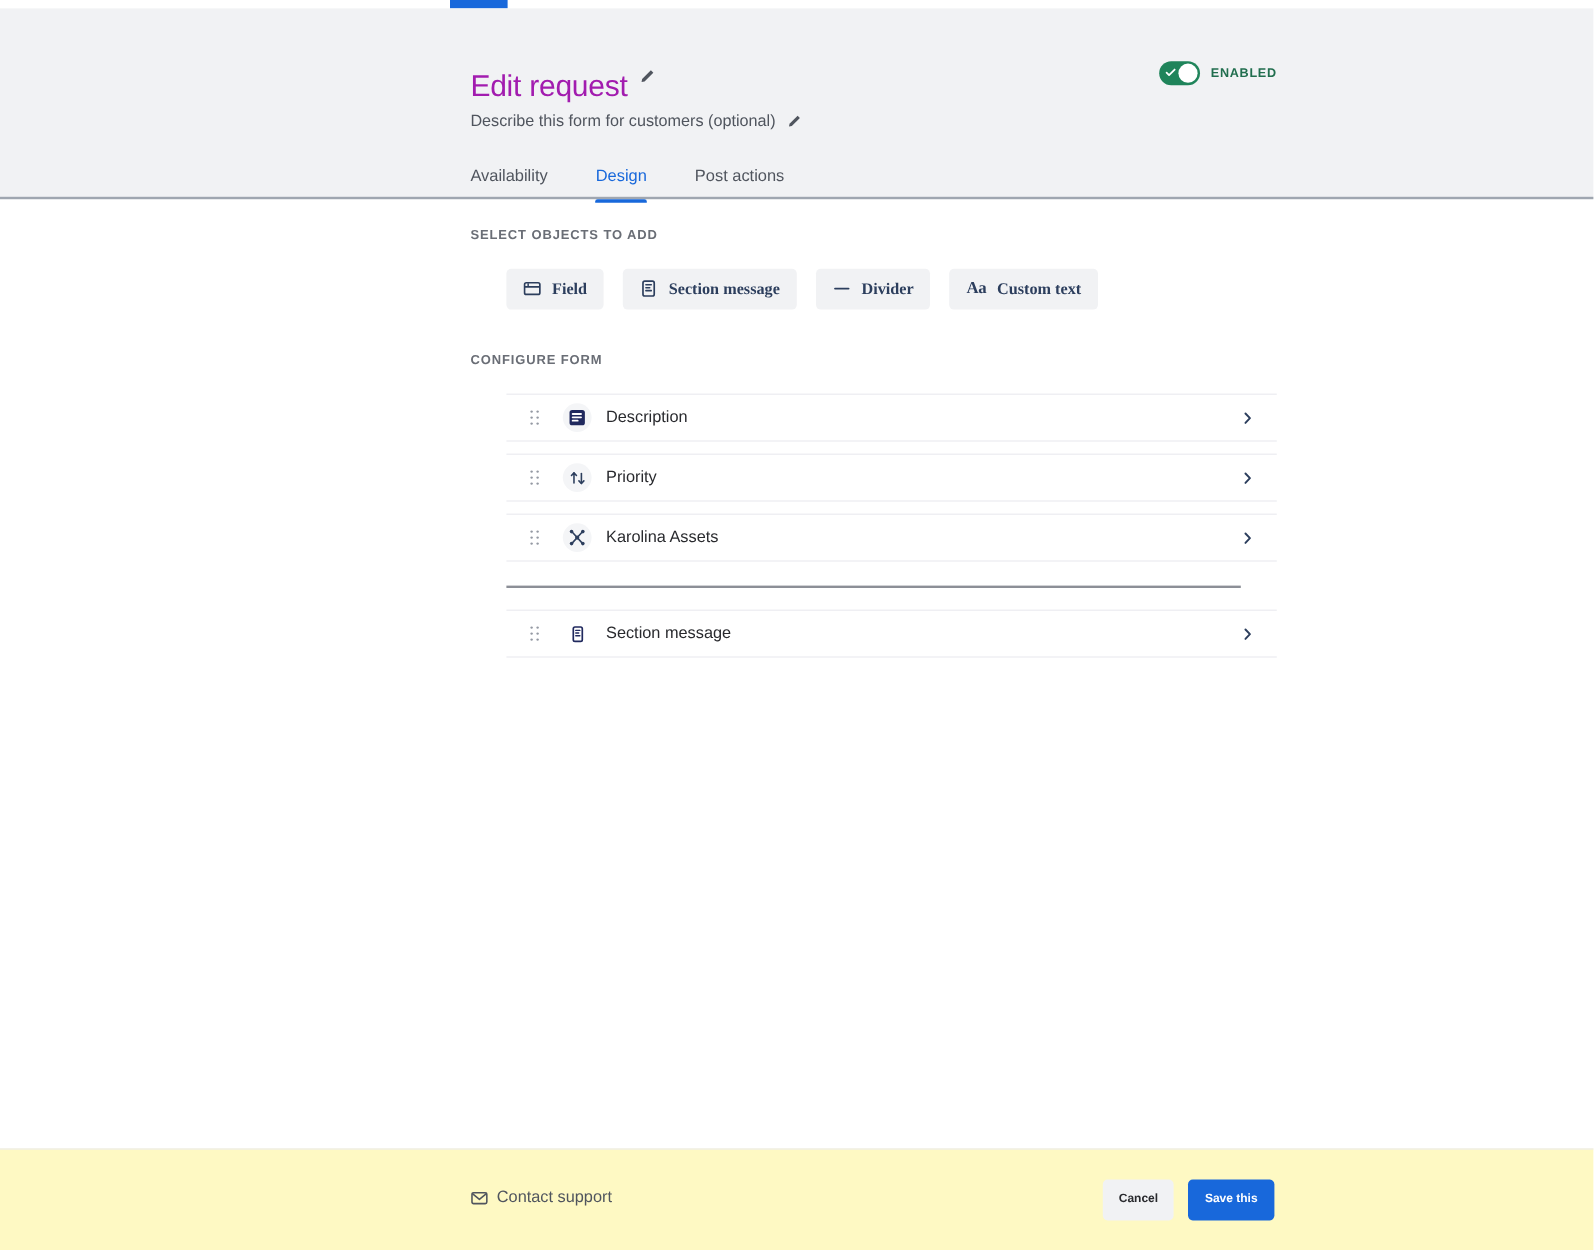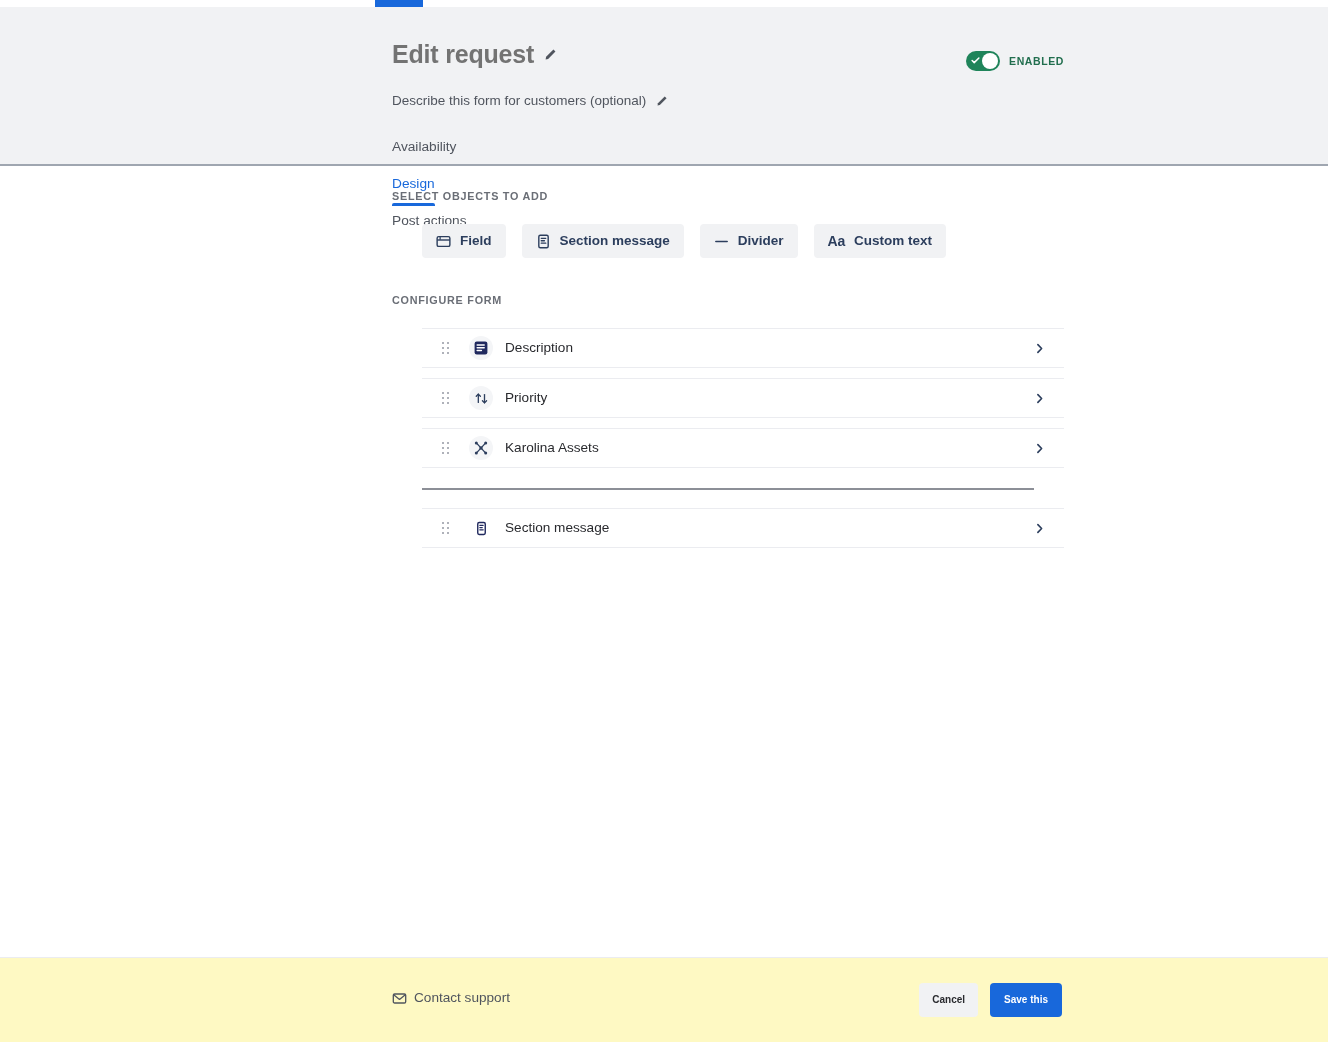--- a/index.html
+++ b/index.html
@@ -20,30 +20,31 @@
   
   .page-header {
     position: absolute; left: 0; top: 7px; width: 1328px; height: 159px;
     background: #F1F2F4;
     border-bottom: 2px solid #9fa6b0;
   }
   .header-inner { position: absolute; left: 392px; top: 0; width: 672px; height: 100%; }
 
   .title-row { position: absolute; left: 0; top: 32px; display: flex; align-items: center; gap: 10px; }
   .page-title {
-    font-size: 25px; font-weight: 700; color: #737373; letter-spacing: -0.2px;
+    font-size: 25px; font-weight: 400; color: #a21caf; letter-spacing: -0.2px;
     line-height: 30px;
+    margin-top: 18px;
   }
   .pencil-icon { display: inline-flex; align-items: center; color: #50555e; }
   .pencil-icon svg { display: block; }
 
   .desc-row { position: absolute; left: 0; top: 85px; display: flex; align-items: center; gap: 10px; }
   .desc-text { font-size: 13.5px; color: #50555e; line-height: 18px; }
 
-  .tabs { position: absolute; left: 0; top: 131px; display: flex; gap: 8px; align-items: flex-start; flex-direction: column; }
+  .tabs { position: absolute; left: 0; top: 131px; display: flex; gap: 40px; align-items: flex-start; }
   .tab {
     font-size: 13.7px; color: #50555e; padding-bottom: 11px; position: relative;
     cursor: pointer; line-height: 18px;
   }
   .tab.active { color: #1868DB; font-weight: 500; }
   .tab.active::after {
     content: ""; position: absolute; left: 0; right: 0; bottom: -2px; height: 3px;
     background: #1868DB; border-radius: 2px 2px 0 0;
   }
 
@@ -68,25 +69,25 @@
   .content { position: absolute; left: 392px; top: 190px; width: 672px; }
 
   .section-label {
     font-size: 10.8px; font-weight: 700; color: #6A6E76;
     letter-spacing: 0.75px; margin-bottom: 22px;
   }
   .section-label.second { margin-top: 0; }
 
   .object-buttons { display: flex; gap: 16px; margin-left: 30px; }
   .obj-btn {
-    display: inline-flex; align-items: center; gap: 9px;
+    display: inline-flex; align-items: flex-start; gap: 9px;
     background: #F1F2F4; border: none; border-radius: 4px;
     padding: 9px 14px; cursor: pointer;
     font-size: 13.5px; font-weight: 600; color: #2C3E5D;
-    font-family: Liberation Sans, sans-serif;
+    font-family: Liberation Serif, serif;
     line-height: 16px;
   }
   .obj-btn .ico { display: inline-flex; align-items: center; color: #2C3E5D; }
   .obj-btn .ico svg { display: block; }
   .aa-glyph { font-size: 14px; font-weight: 700; color: #2C3E5D; letter-spacing: -0.3px; }
 
   .configure-block { margin-top: 36px; }
 
   .rows-group { margin-top: 14px; }
 

